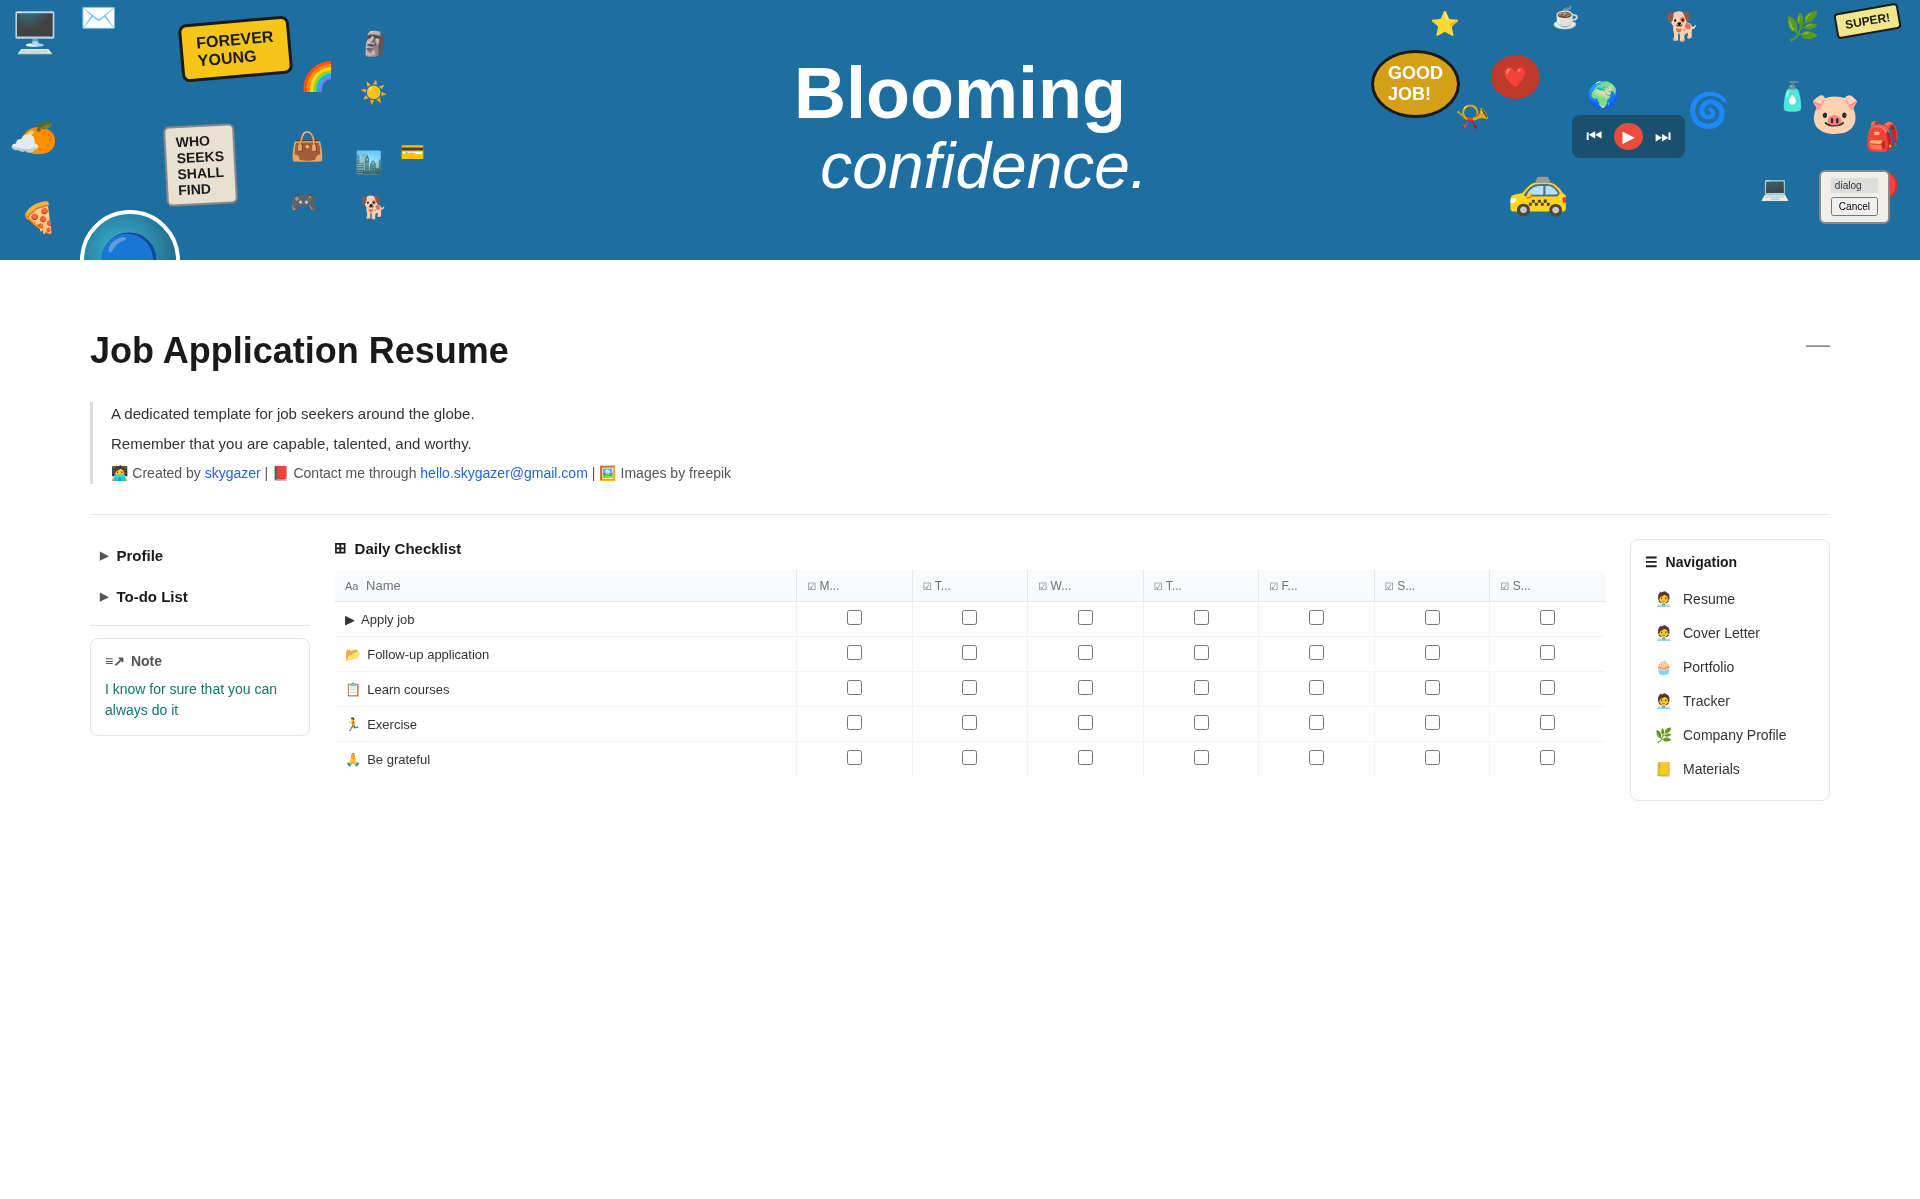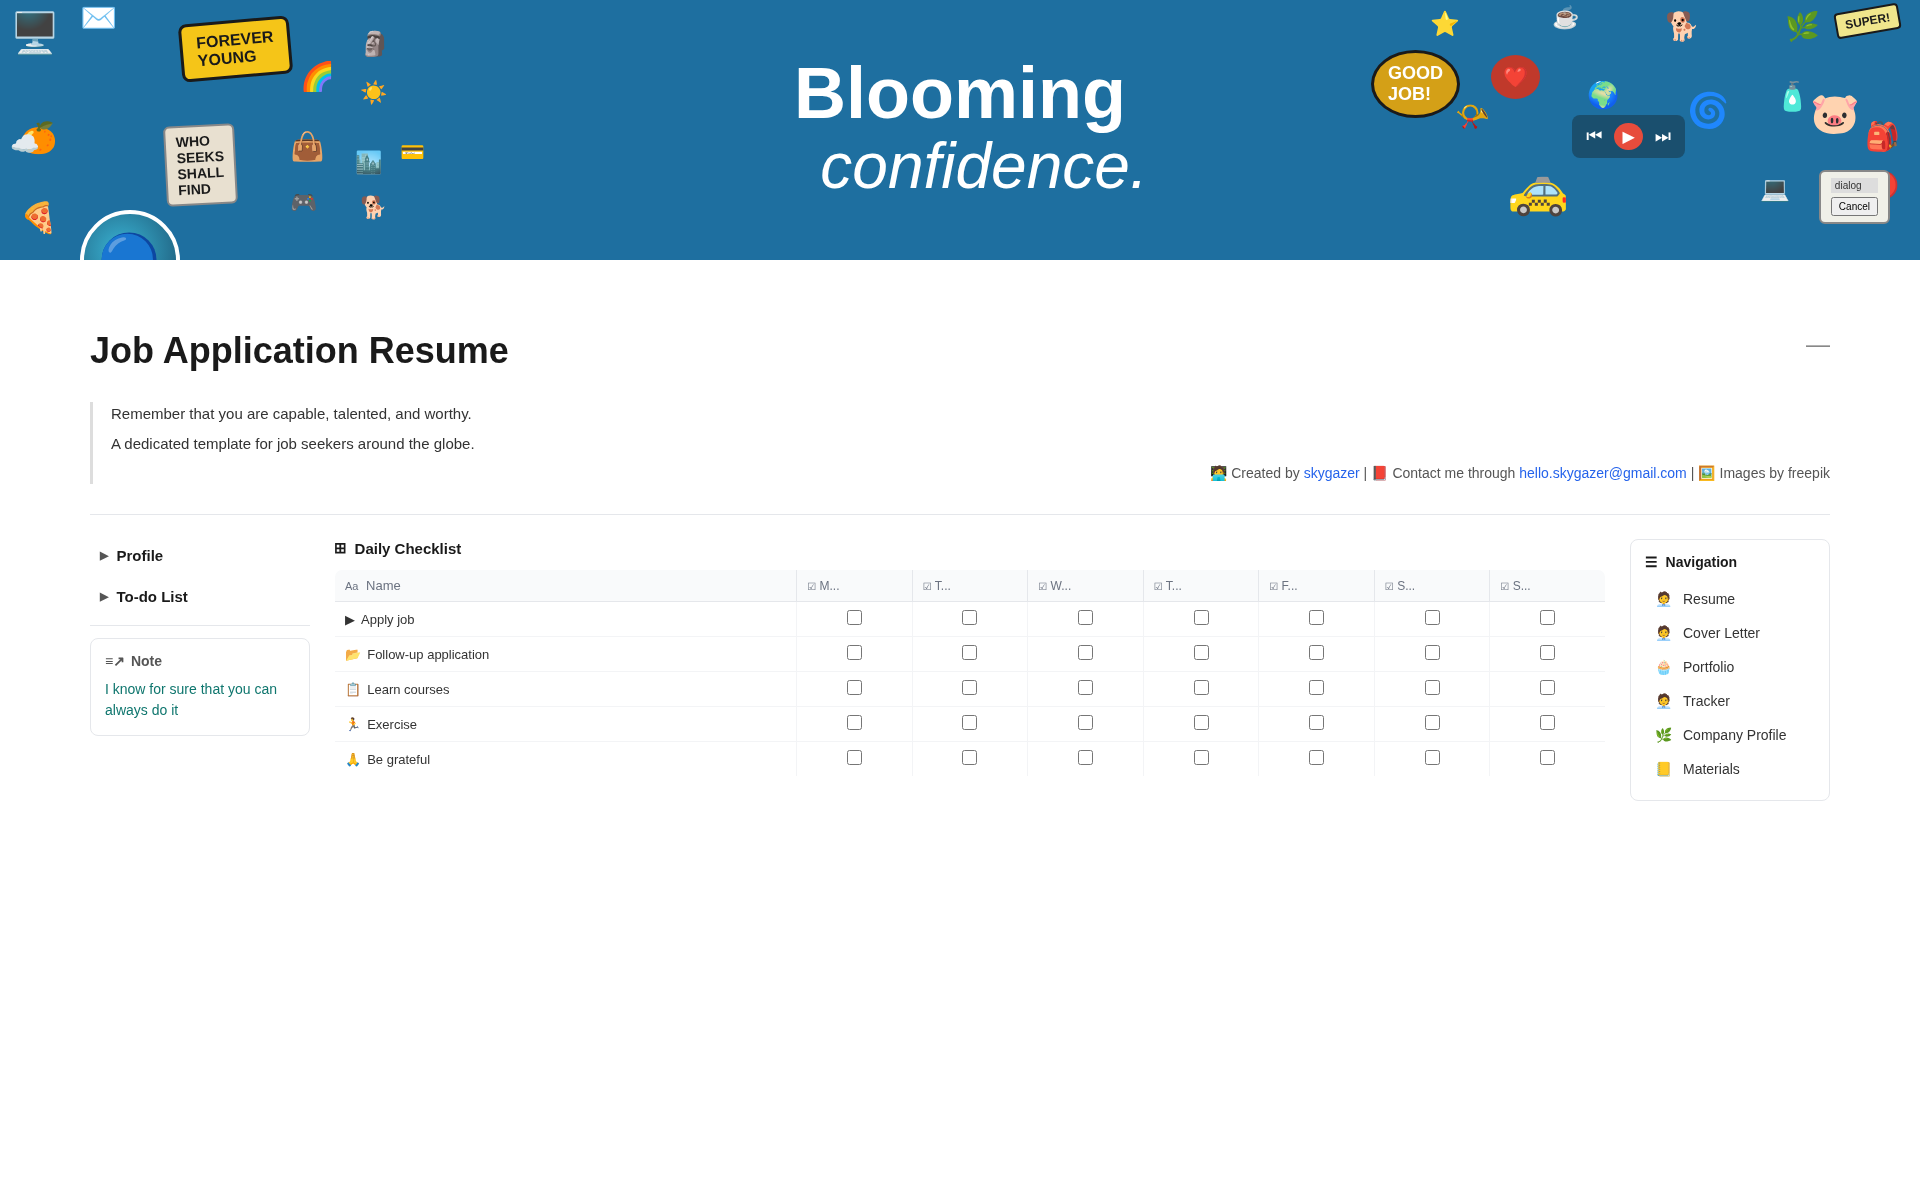--- a/index.html
+++ b/index.html
@@ -61,21 +61,21 @@
     }
 
     
     .description {
       margin: 10px 90px 30px 90px;
       padding-left: 18px;
       border-left: 3px solid #ddd;
     }
     .description p { margin-bottom: 6px; font-size: 15px; color: #333; line-height: 1.6; }
     .description p em { font-style: italic; }
-    .description .credits { font-size: 14px; color: #555; text-align: right; }
+    .description .credits { font-size: 14px; color: #555; }
     .description .credits a { color: #2563eb; text-decoration: none; }
 
     .divider { border: none; border-top: 1px solid #e5e7eb; margin: 0 90px; }
 
     
     .main-content {
       display: flex;
       gap: 24px;
       padding: 24px 90px;
       align-items: flex-start;
@@ -321,22 +321,22 @@
     <span style="font-size:50px;">🔵</span>
   </div>
 </div>
 
 <div class="page-header">
   <h1 class="page-title">Job Application Resume</h1>
   <button class="minimize-btn">—</button>
 </div>
 
 <div class="description">
+  <p>A dedicated template for job seekers around the globe.</p>
   <p>Remember that you are capable, talented, and worthy.</p>
-  <p>A dedicated template for job seekers around the globe.</p>
   <p class="credits">
     <span>🧑‍💻 Created by </span><a href="#">skygazer</a><span> | 📕 Contact me through </span><a href="#">hello.skygazer@gmail.com</a><span> | 🖼️ Images by freepik</span>
   </p>
 </div>
 
 <hr class="divider">
 
 <div class="main-content">
 
   <div class="left-sidebar">

